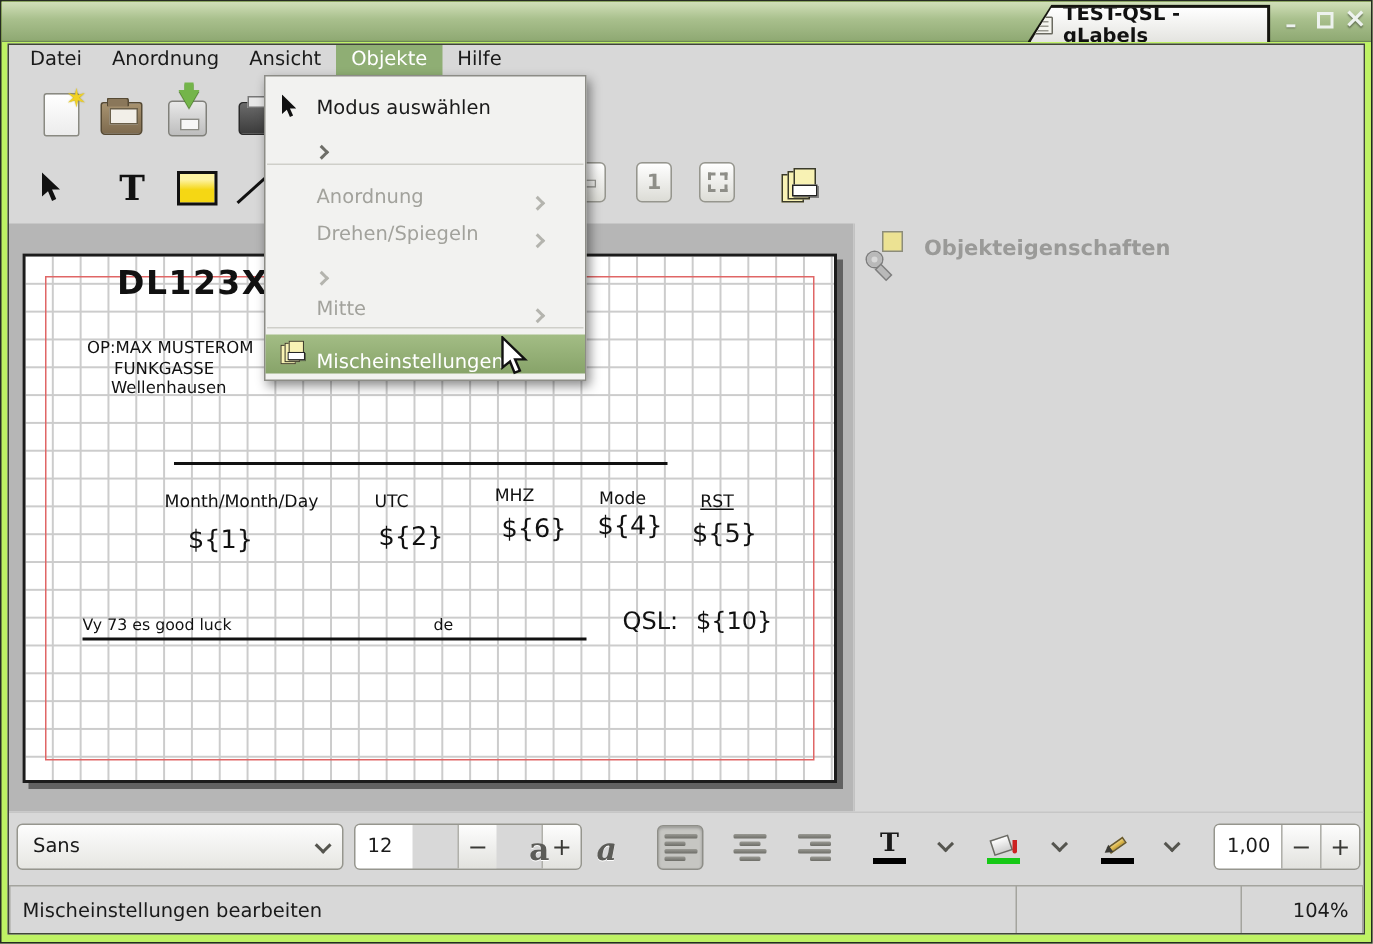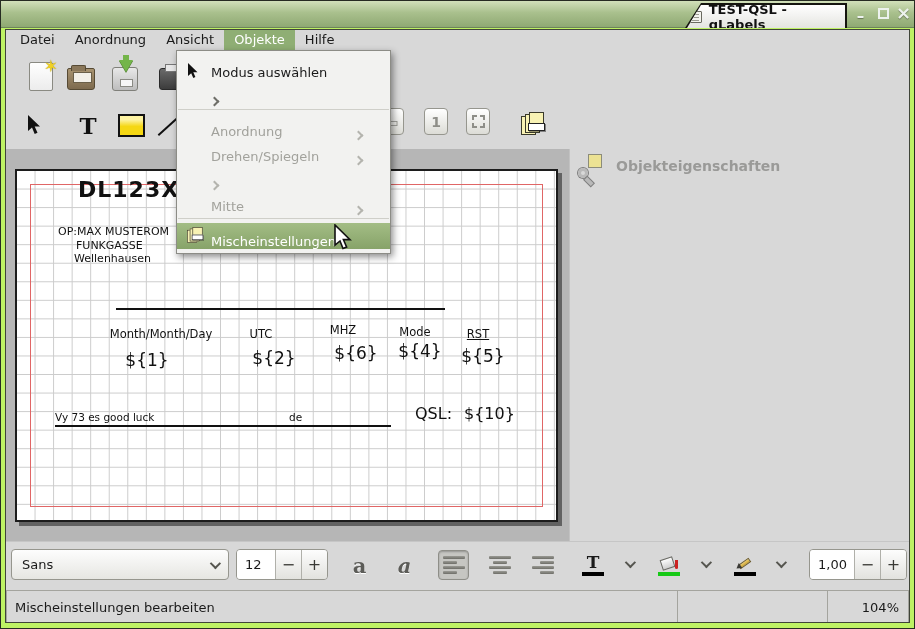--- a/index.html
+++ b/index.html
@@ -105,21 +105,21 @@
   
   .formatbar{position:absolute;top:511px;left:0;right:0;height:49px;background:#d8d8d8;border-top:1px solid #c6c6c6;}
   .combo{position:absolute;left:5px;top:7px;width:218px;height:31px;border:1px solid #96968e;border-radius:4px;
          background:linear-gradient(#fdfdfd,#e6e6e2);display:flex;align-items:center;padding:0 10px;}
   .combo .txt{flex:1;}
   .chev{width:8px;height:8px;border-right:2px solid #55554f;border-bottom:2px solid #55554f;transform:rotate(45deg) translateY(-2px);}
   .spin{position:absolute;top:7px;height:31px;display:flex;border:1px solid #96968e;border-radius:4px;overflow:hidden;}
   .spin .fld{background:#ffffff;display:flex;align-items:center;padding:0 8px;}
   .spin .sbtn{width:26px;background:linear-gradient(#fdfdfd,#e2e2de);border-left:1px solid #b0b0aa;
               display:flex;align-items:center;justify-content:center;font-size:16px;color:#3a3a36;}
-  .spin.size{left:230px;}
+  .spin.size{left:230px;gap:30px;}
   .spin.size .fld{width:38px;}
   .spin.width{left:803px;}
   .spin.width .fld{width:44px;}
   .flatbtn{position:absolute;top:8px;width:31px;height:30px;display:flex;align-items:center;justify-content:center;border-radius:4px;}
   .flatbtn.pressed{background:#c6c6c2;border:1px solid #8e8e88;box-shadow:inset 0 1px 2px rgba(0,0,0,.25);}
   .glyph-a-bold{font-family:"DejaVu Serif","Liberation Serif",serif;font-weight:900;font-size:21px;color:#5c5c58;text-shadow:0 1px 0 #fff;}
   .glyph-a-italic{font-family:"DejaVu Serif","Liberation Serif",serif;font-style:italic;font-weight:bold;font-size:21px;color:#5c5c58;text-shadow:0 1px 0 #fff;}
   .alignicon{display:flex;flex-direction:column;gap:2px;width:22px;}
   .alignicon i{height:3px;background:linear-gradient(#9a9a94,#6e6e68);border-radius:1px;}
   .alignicon.left i:nth-child(even){width:14px;align-self:flex-start;}

